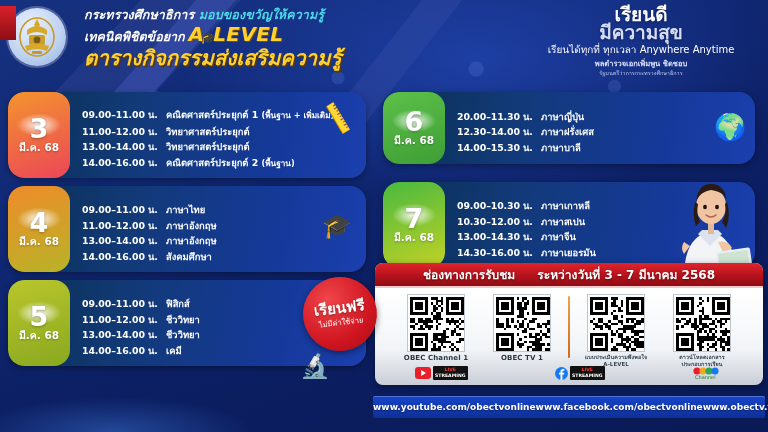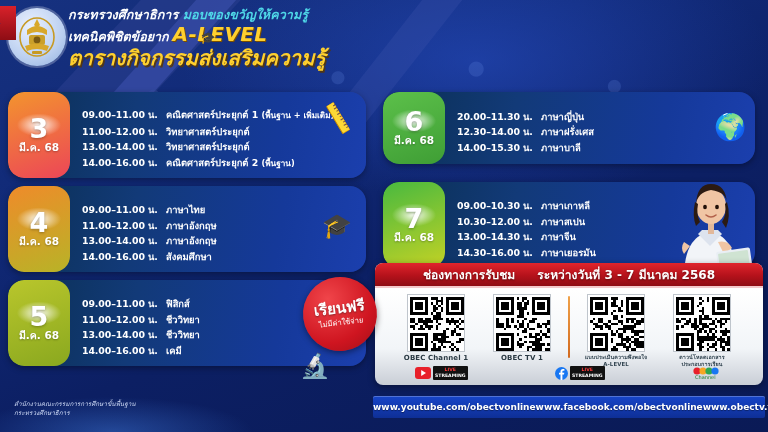--- a/index.html
+++ b/index.html
@@ -32,21 +32,21 @@
   }
   .swoosh{position:absolute;pointer-events:none;}
 
   
   .header{position:absolute;left:0;top:0;width:768px;height:88px;z-index:6;}
   .seal{position:absolute;left:8px;top:8px;width:58px;height:58px;border-radius:50%;
     background:radial-gradient(circle at 40% 32%, #eaf1ff, #bcd0f0 60%, #8fb0de);
     display:flex;align-items:center;justify-content:center;
     box-shadow:0 0 0 2px rgba(255,255,255,.25);}
   .seal svg{display:block;}
-  .htxt{position:absolute;left:68px;top:6px;width:330px;}
+  .htxt{position:absolute;left:84px;top:6px;width:330px;}
   .hl1{font-size:12.5px;font-weight:bold;font-style:italic;color:#fff;letter-spacing:.1px;line-height:17px;}
   .hl1 .cy{color:#4fd8e8;}
   .hl2{line-height:20px;margin-top:1px;white-space:nowrap;}
   .hl2 .w{font-size:12.5px;font-weight:bold;font-style:italic;color:#fff;}
   .hl2 .al{font-size:20px;font-weight:bold;font-style:italic;color:#ffd02e;letter-spacing:.4px;margin-left:4px;
     text-shadow:1px 1px 0 #7a4f00;}
   .hl3{font-size:20.5px;font-weight:bold;font-style:italic;color:#ffd02e;line-height:24px;margin-top:-1px;
     text-shadow:1.5px 1.5px 0 rgba(90,55,0,.85);}
   .cap-icon{position:absolute;left:201px;top:31px;font-size:12px;color:#fff;transform:rotate(8deg);}
 
@@ -168,20 +168,27 @@
         <span>กระทรวงศึกษาธิการ</span>
         <span class="cy">มอบของขวัญให้ความรู้</span>
       </div>
       <div class="hl2">
         <span class="w">เทคนิคพิชิตข้อยาก</span><span class="al">A-LEVEL</span>
       </div>
       <div class="hl3">ตารางกิจกรรมส่งเสริมความรู้</div>
     </div>
     <div class="cap-icon">🎓</div>
 
+    <div class="brand">
+      <div class="b1">เรียนดี</div>
+      <div class="b2">มีความสุข</div>
+      <div class="b3">เรียนได้ทุกที่ ทุกเวลา  Anywhere Anytime</div>
+      <div class="b4">พลตำรวจเอกเพิ่มพูน ชิดชอบ</div>
+      <div class="b5">รัฐมนตรีว่าการกระทรวงศึกษาธิการ</div>
+    </div>
   </div>
 
   <div id="cards">
       <div class="card" style="left: 8px; top: 92px; width: 358px; height: 86px;">
         <div class="daybox" style="background: linear-gradient(160deg, rgb(243, 148, 46), rgb(236, 70, 87));">
           <div class="daynum">3</div>
     <div class="daymon">มี.ค. 68</div>
         </div>
         <div class="rows">
           <div class="row">
@@ -918,17 +925,13 @@
   </div>
 
   <div class="ribbonL"></div>
 
   <div class="urlstrip">
     <span>www.youtube.com/obectvonline</span>
     <span>www.facebook.com/obectvonline</span>
     <span>www.obectv.tv</span>
   </div>
 
-  <div class="footer">
-    <div>สำนักงานคณะกรรมการการศึกษาขั้นพื้นฐาน</div>
-    <div>กระทรวงศึกษาธิการ</div>
-  </div>
 </div>
 
 </body></html>

